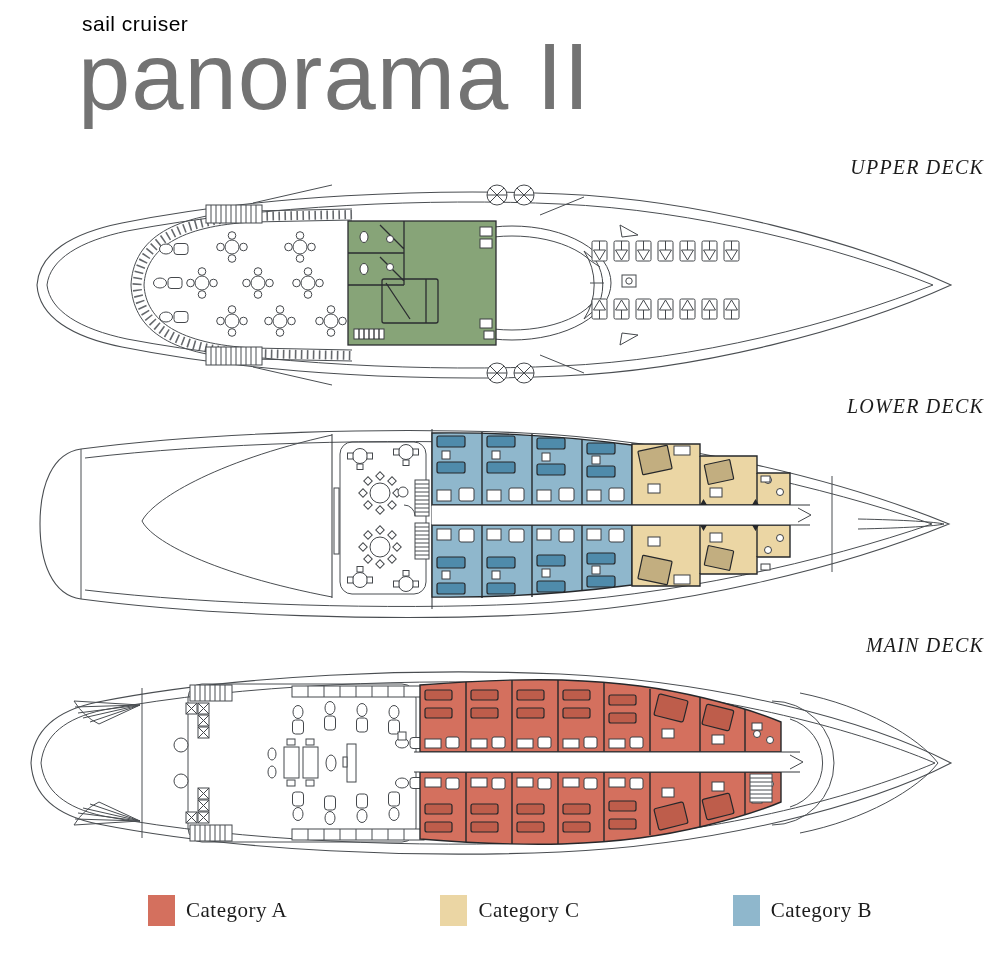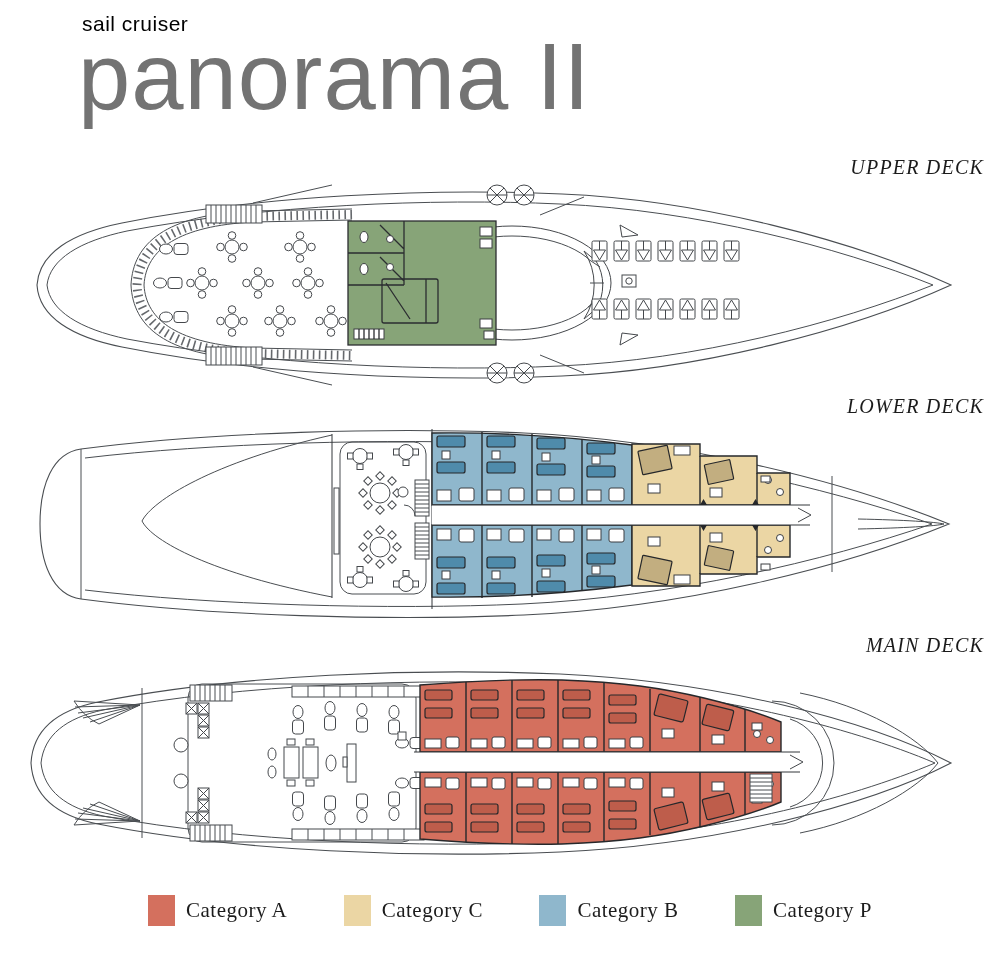--- a/index.html
+++ b/index.html
@@ -422,19 +422,15 @@
       <span class="legend-label">Category A</span>
     </div>
     <div class="legend-item">
       <span class="swatch" style="background: rgb(235, 214, 164);"></span>
       <span class="legend-label">Category C</span>
     </div>
     <div class="legend-item">
       <span class="swatch" style="background: rgb(143, 183, 204);"></span>
       <span class="legend-label">Category B</span>
     </div>
-    <div class="legend-item">
-      <span class="swatch" style="background: rgb(135, 164, 120);"></span>
-      <span class="legend-label">Category P</span>
-    </div>
   </div>
 
 </div>
 
 </body></html>

